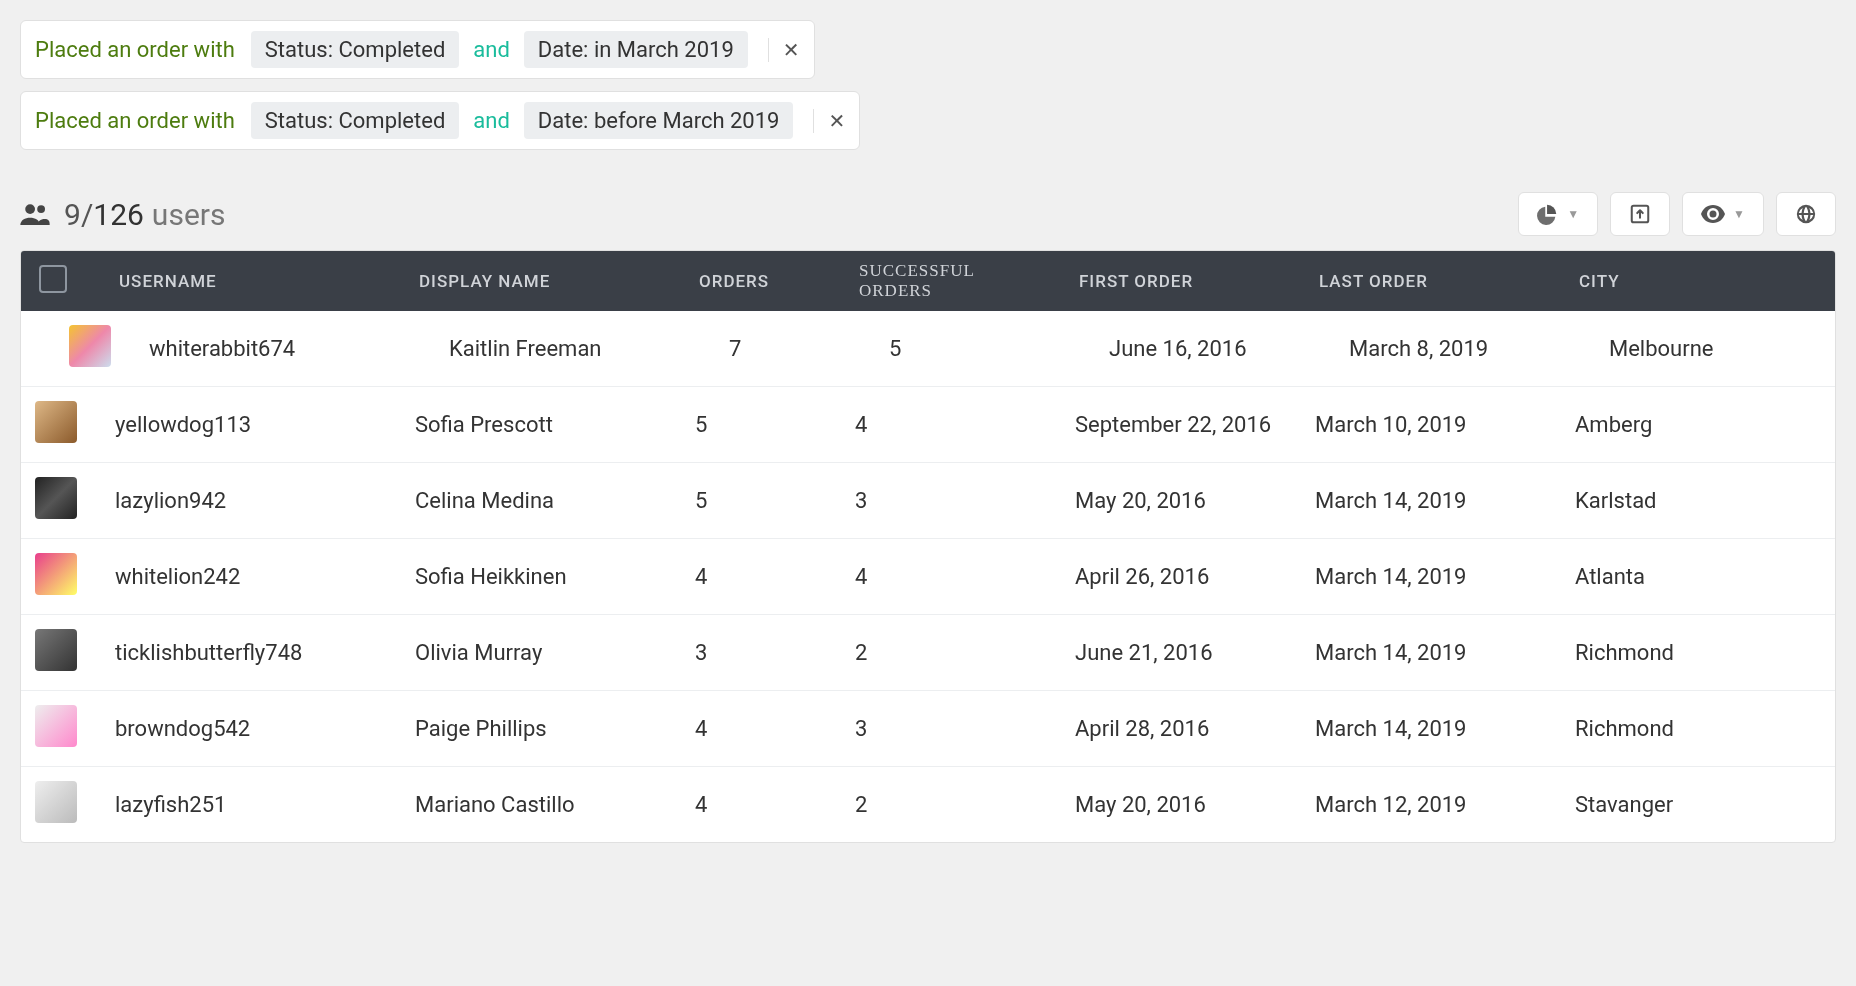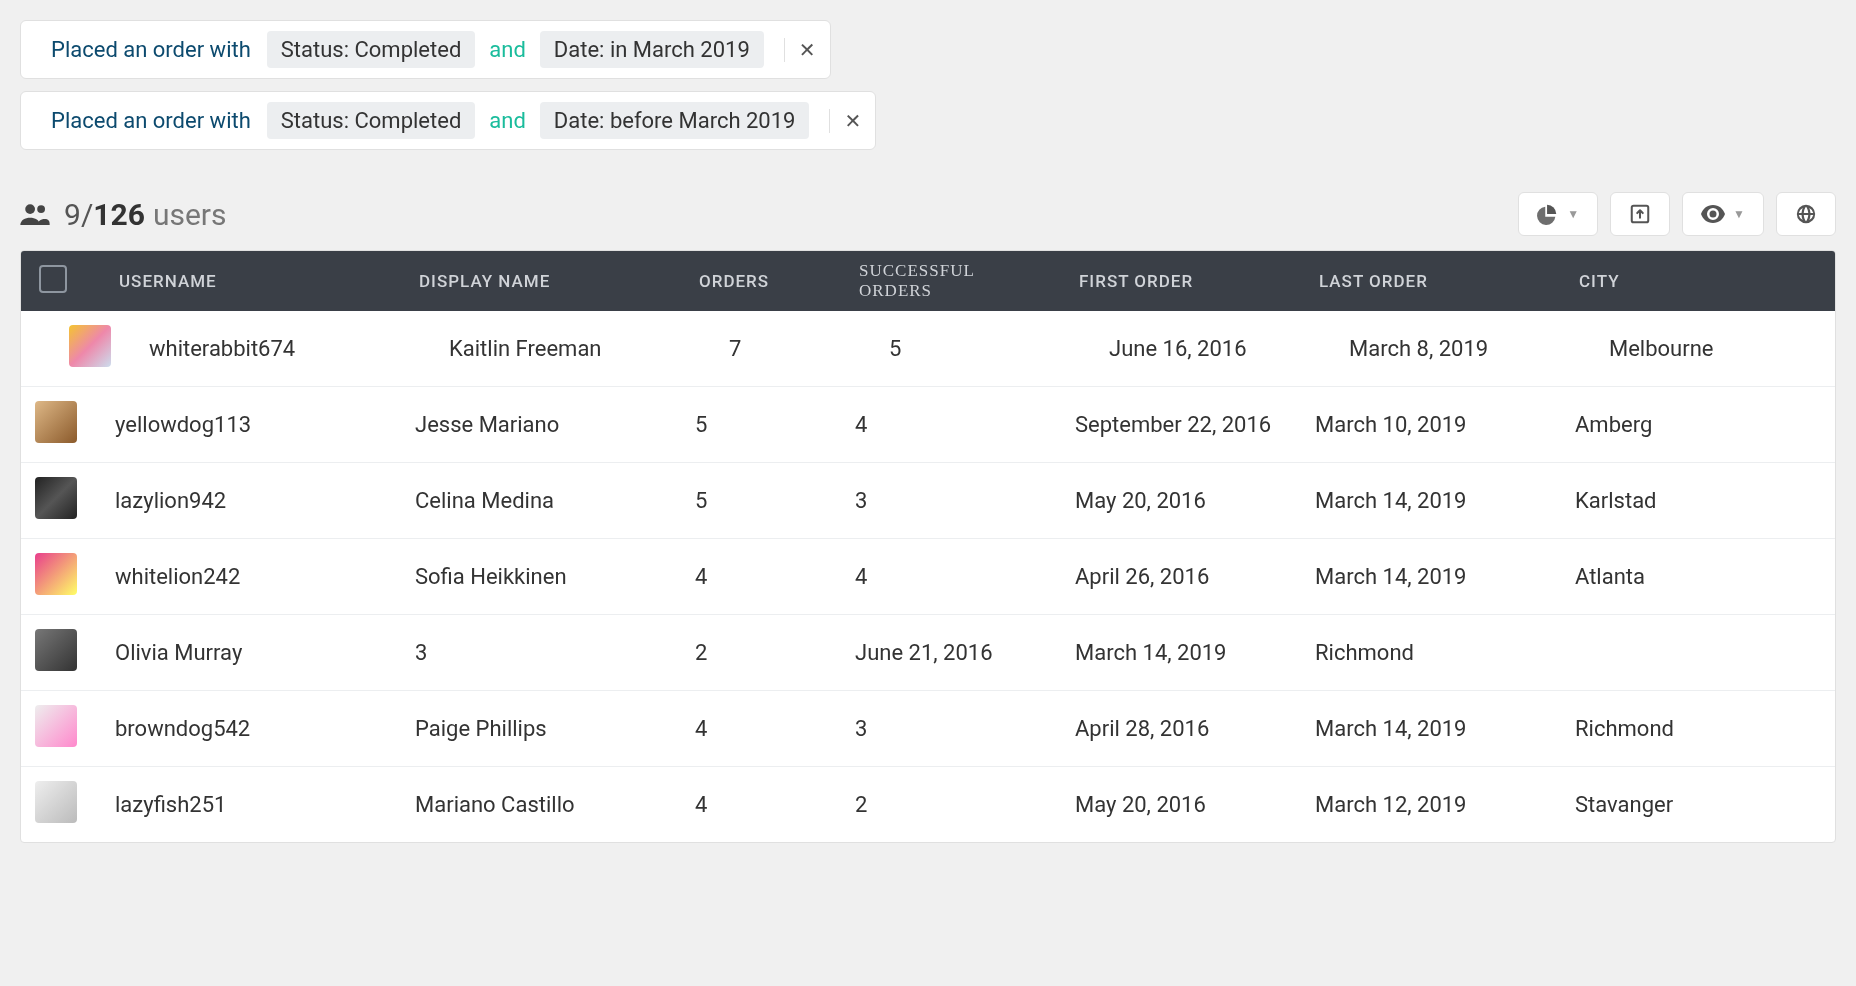--- a/index.html
+++ b/index.html
@@ -14,21 +14,21 @@
   display: inline-flex;
   align-items: center;
   background: #fff;
   border: 1px solid #e0e0e0;
   border-radius: 6px;
   padding: 10px 14px;
   margin-bottom: 12px;
   font-size: 22px;
   color: #555;
 }
-.filter-chip .prefix { margin-right: 10px; color: #0c4a6e; margin-left: 16px; }
+.filter-chip .prefix { margin-right: 10px; color: #4d7c0f; }
 .filter-chip .tag {
   background: #eceef0;
   border-radius: 4px;
   padding: 6px 14px;
   margin: 0 6px;
   color: #333;
   text-align: right;
 }
 .filter-chip .and { color: #1abc9c; font-weight: 400; margin: 0 8px; }
 .filter-chip .remove {
@@ -45,21 +45,21 @@
   justify-content: space-between;
   margin: 30px 0 14px 0;
 }
 .results-left {
   display: flex;
   align-items: center;
   font-size: 30px;
   color: #555;
 }
 .results-left .people-icon { margin-right: 14px; color: #444; }
-.results-left .bold { font-weight: 700; color: #333; }
+.results-left .bold { font-weight: 400; color: #333; }
 .results-left .light { color: #777; margin-left: 8px;}
 .toolbar {
   display: flex;
   gap: 12px;
 }
 .tool-btn {
   background: #fff;
   border: 1px solid #e0e0e0;
   border-radius: 6px;
   padding: 10px 18px;
@@ -221,21 +221,21 @@
         <div>Kaitlin Freeman</div>
         <div>7</div>
         <div>5</div>
         <div>June 16, 2016</div>
         <div>March 8, 2019</div>
         <div>Melbourne</div>
       </div>
       <div class="trow">
         <div><span class="avatar av1"></span></div>
         <div>yellowdog113</div>
-        <div>Jesse Mariano</div>
+        <div>Sofia Prescott</div>
         <div>5</div>
         <div>4</div>
         <div>September 22, 2016</div>
         <div>March 10, 2019</div>
         <div>Amberg</div>
       </div>
       <div class="trow">
         <div><span class="avatar av2"></span></div>
         <div>lazylion942</div>
         <div>Celina Medina</div>
@@ -250,20 +250,21 @@
         <div>whitelion242</div>
         <div>Sofia Heikkinen</div>
         <div>4</div>
         <div>4</div>
         <div>April 26, 2016</div>
         <div>March 14, 2019</div>
         <div>Atlanta</div>
       </div>
       <div class="trow">
         <div><span class="avatar av4"></span></div>
+        <div>ticklishbutterfly748</div>
         <div>Olivia Murray</div>
         <div>3</div>
         <div>2</div>
         <div>June 21, 2016</div>
         <div>March 14, 2019</div>
         <div>Richmond</div>
       </div>
       <div class="trow">
         <div><span class="avatar av5"></span></div>
         <div>browndog542</div>

